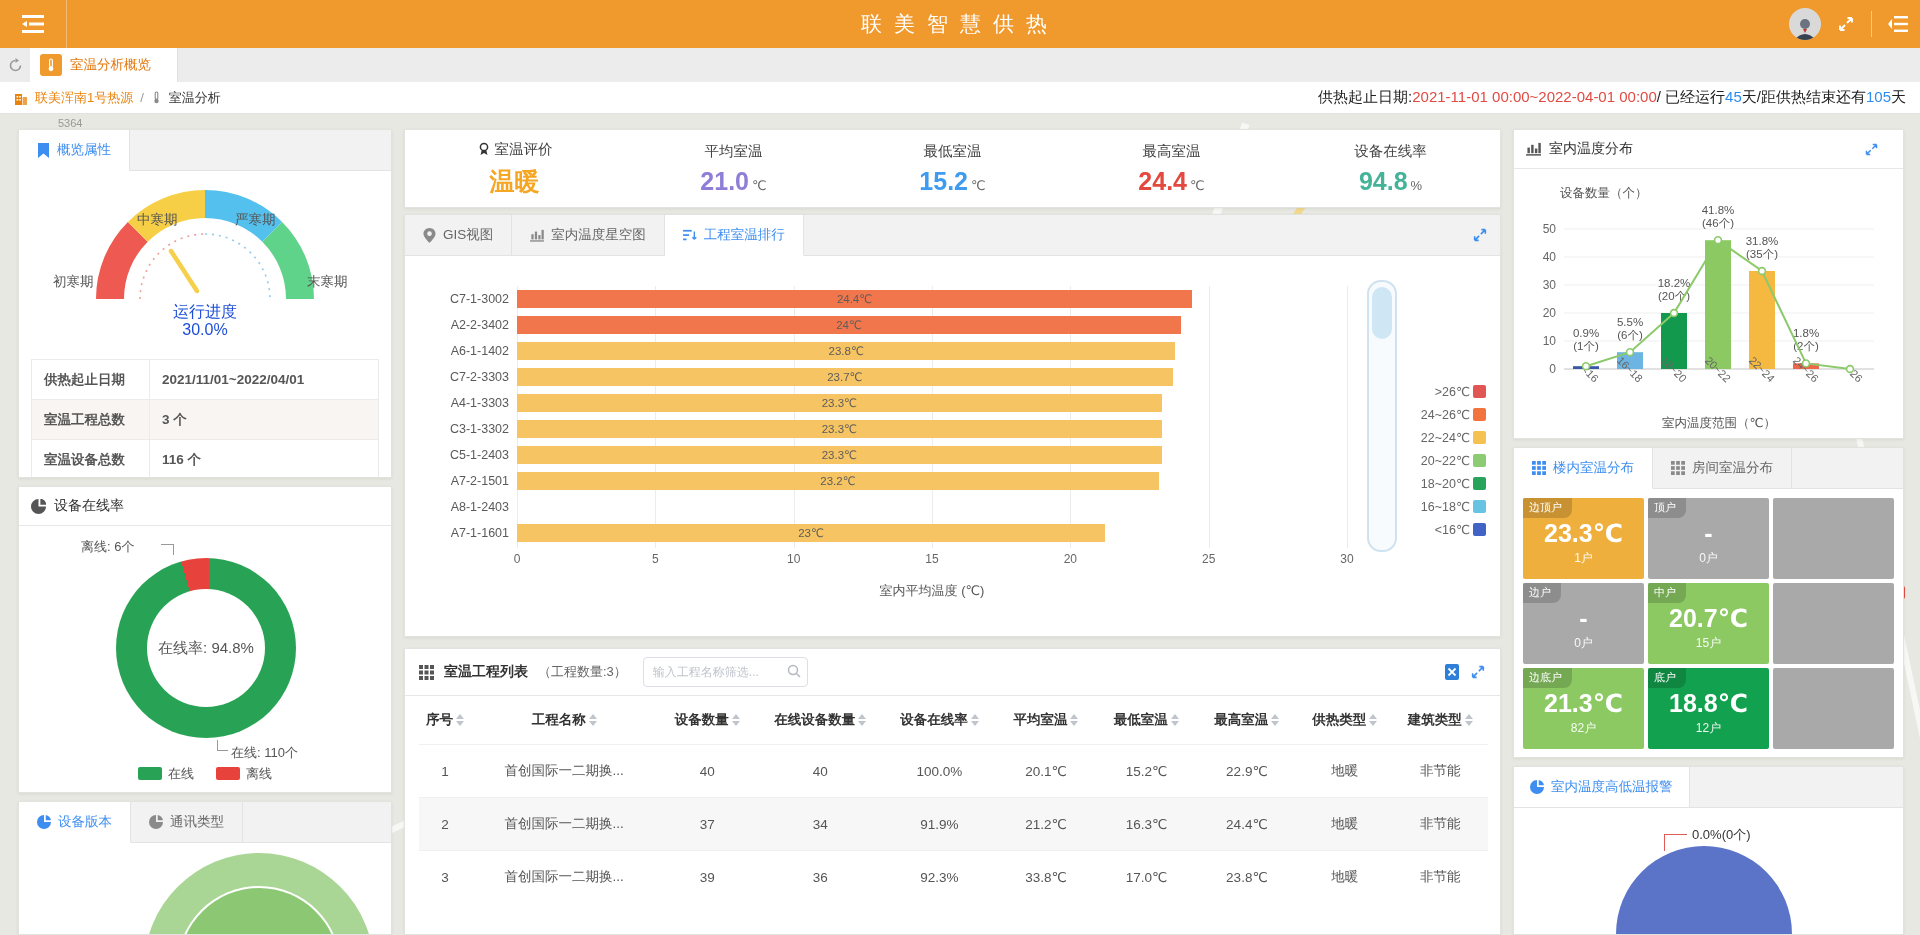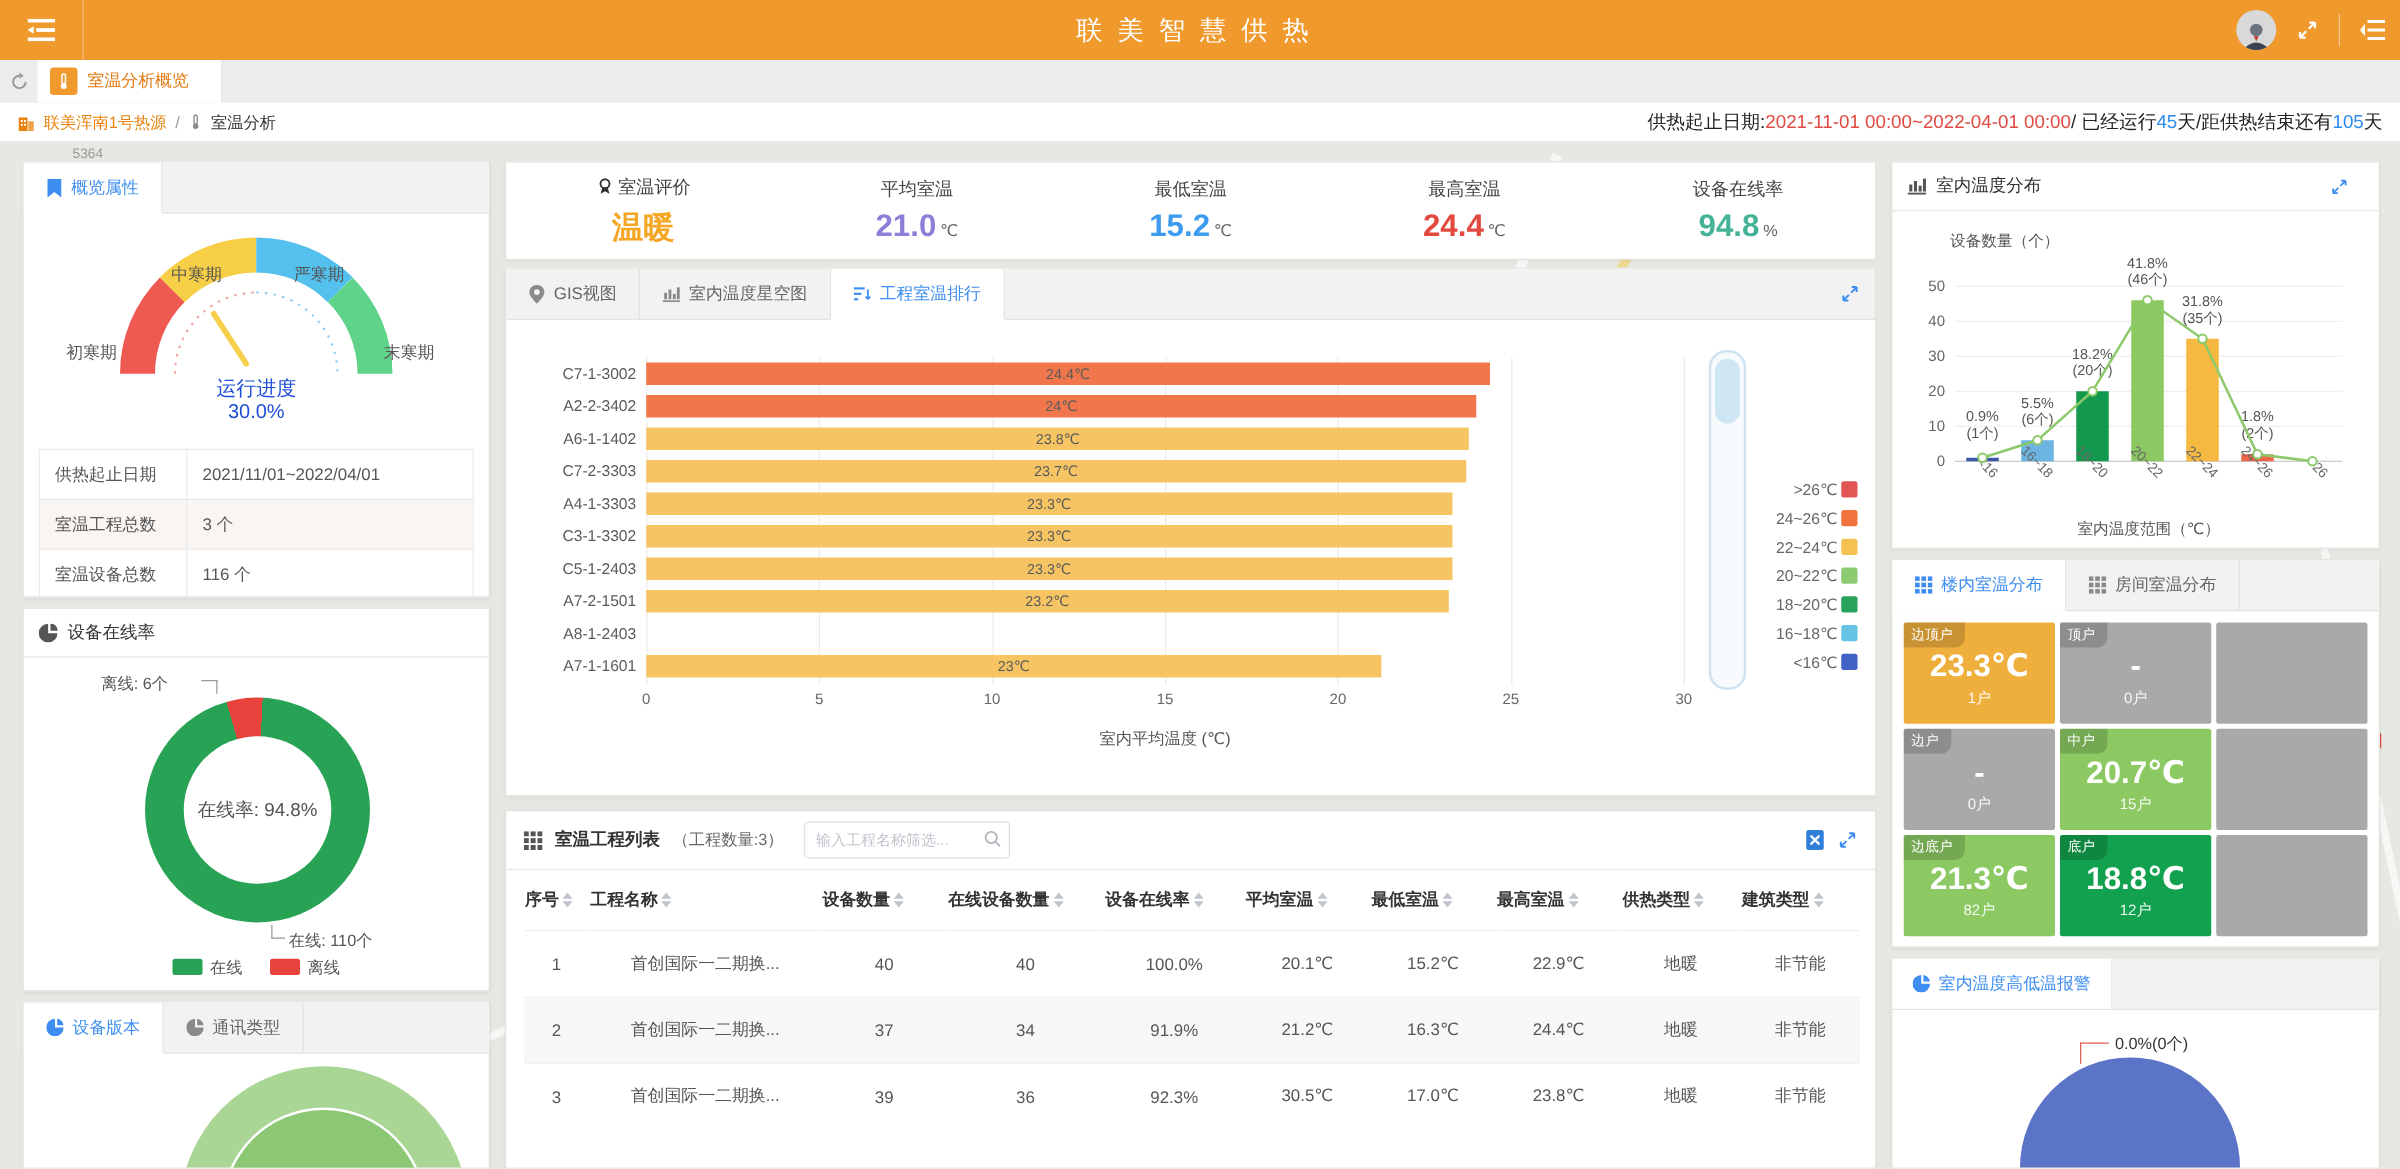--- a/index.html
+++ b/index.html
@@ -59,21 +59,21 @@
   .tabs-strip .tab{display:flex;align-items:center;gap:7px;padding:0 18px;color:#666;font-size:13.5px;
     border-right:1px solid #e3e3e3;cursor:pointer;background:transparent;}
   .tabs-strip .tab.active{background:#fff;color:#3d8ef0;border-bottom:1px solid #fff;margin-bottom:-1px;}
   .expand-btn{margin-left:auto;margin-right:12px;display:flex;align-items:center;cursor:pointer;}
 
   
   #card-overview{left:18px;top:129px;width:374px;height:349px;}
   .gauge-area{position:relative;height:172px;}
   .g-lab{position:absolute;font-size:13.5px;color:#555;}
   .g-center{position:absolute;left:0;right:0;top:124px;text-align:center;color:#1d4ed8;font-size:16px;line-height:18px;}
-  .info-table{margin:8px 12px 0 12px;border:1px solid #ebebeb;}
+  .info-table{margin:8px 12px 0 12px;border:1px solid #ebebeb;font-weight:bold;}
   .info-row{display:flex;height:39px;align-items:center;border-bottom:1px solid #ebebeb;font-size:13.5px;color:#555;}
   .info-row:last-child{border-bottom:none;}
   .info-row:nth-child(2){background:#f8f5f2;}
   .info-label{width:118px;padding-left:12px;border-right:1px solid #ebebeb;height:100%;display:flex;align-items:center;box-sizing:border-box;}
   .info-value{padding-left:12px;}
 
   
   #card-online{left:18px;top:486px;width:374px;height:307px;}
   .donut-area{position:relative;height:267px;}
   .donut{position:absolute;left:97px;top:32px;width:180px;height:180px;border-radius:50%;}
@@ -121,21 +121,21 @@
   .tbl-titlebar{height:46px;display:flex;align-items:center;gap:10px;padding:0 14px;border-bottom:1px solid #e7e7e7;}
   .tbl-title{font-size:14px;color:#333;font-weight:bold;}
   .tbl-count{font-size:13px;color:#666;font-weight:normal;}
   .search-wrap{position:relative;margin-left:6px;}
   .search-wrap input{width:128px;height:28px;border:1px solid #dcdfe6;border-radius:4px;padding:0 26px 0 9px;
     font-size:12px;color:#555;outline:none;font-family:inherit;}
   .search-wrap input::placeholder{color:#c0c4cc;}
   .search-icon{position:absolute;right:7px;top:7px;}
   .tbl-actions{margin-left:auto;display:flex;align-items:center;gap:10px;}
   table.proj{width:1069px;margin:0 14px;border-collapse:collapse;table-layout:fixed;}
-  table.proj th{font-size:13.5px;color:#333;font-weight:bold;height:46px;text-align:left;white-space:nowrap;}
+  table.proj th{font-size:13.5px;color:#333;font-weight:bold;height:46px;text-align:center;white-space:nowrap;}
   table.proj td{font-size:13.5px;color:#555;height:50px;text-align:center;border-top:1px solid #f0f0f0;}
   table.proj tr.alt td{background:#f7f7f7;}
   .sort-caret{display:inline-block;vertical-align:middle;margin-left:3px;}
   .sort-caret i{display:block;width:0;height:0;border-left:4px solid transparent;border-right:4px solid transparent;}
   .sort-caret .up{border-bottom:5px solid #c0c4cc;margin-bottom:2px;}
   .sort-caret .down{border-top:5px solid #c0c4cc;}
   td.c-name{color:#3d8ef0;cursor:pointer;}
   td.c-avg{color:#9a8fd8;} td.c-min{color:#3d9bf0;} td.c-max{color:#e3493f;}
 
   
@@ -577,21 +577,21 @@
           <td class="c-max">24.4℃</td>
           <td>地暖</td>
           <td>非节能</td>
         </tr>
         <tr>
           <td>3</td>
           <td class="c-name">首创国际一二期换...</td>
           <td>39</td>
           <td>36</td>
           <td>92.3%</td>
-          <td class="c-avg">30.5℃</td>
+          <td class="c-avg">33.8℃</td>
           <td class="c-min">17.0℃</td>
           <td class="c-max">23.8℃</td>
           <td>地暖</td>
           <td>非节能</td>
         </tr>
       </tbody>
   </table>
 </div>
 
 <div class="card" id="card-dist">

